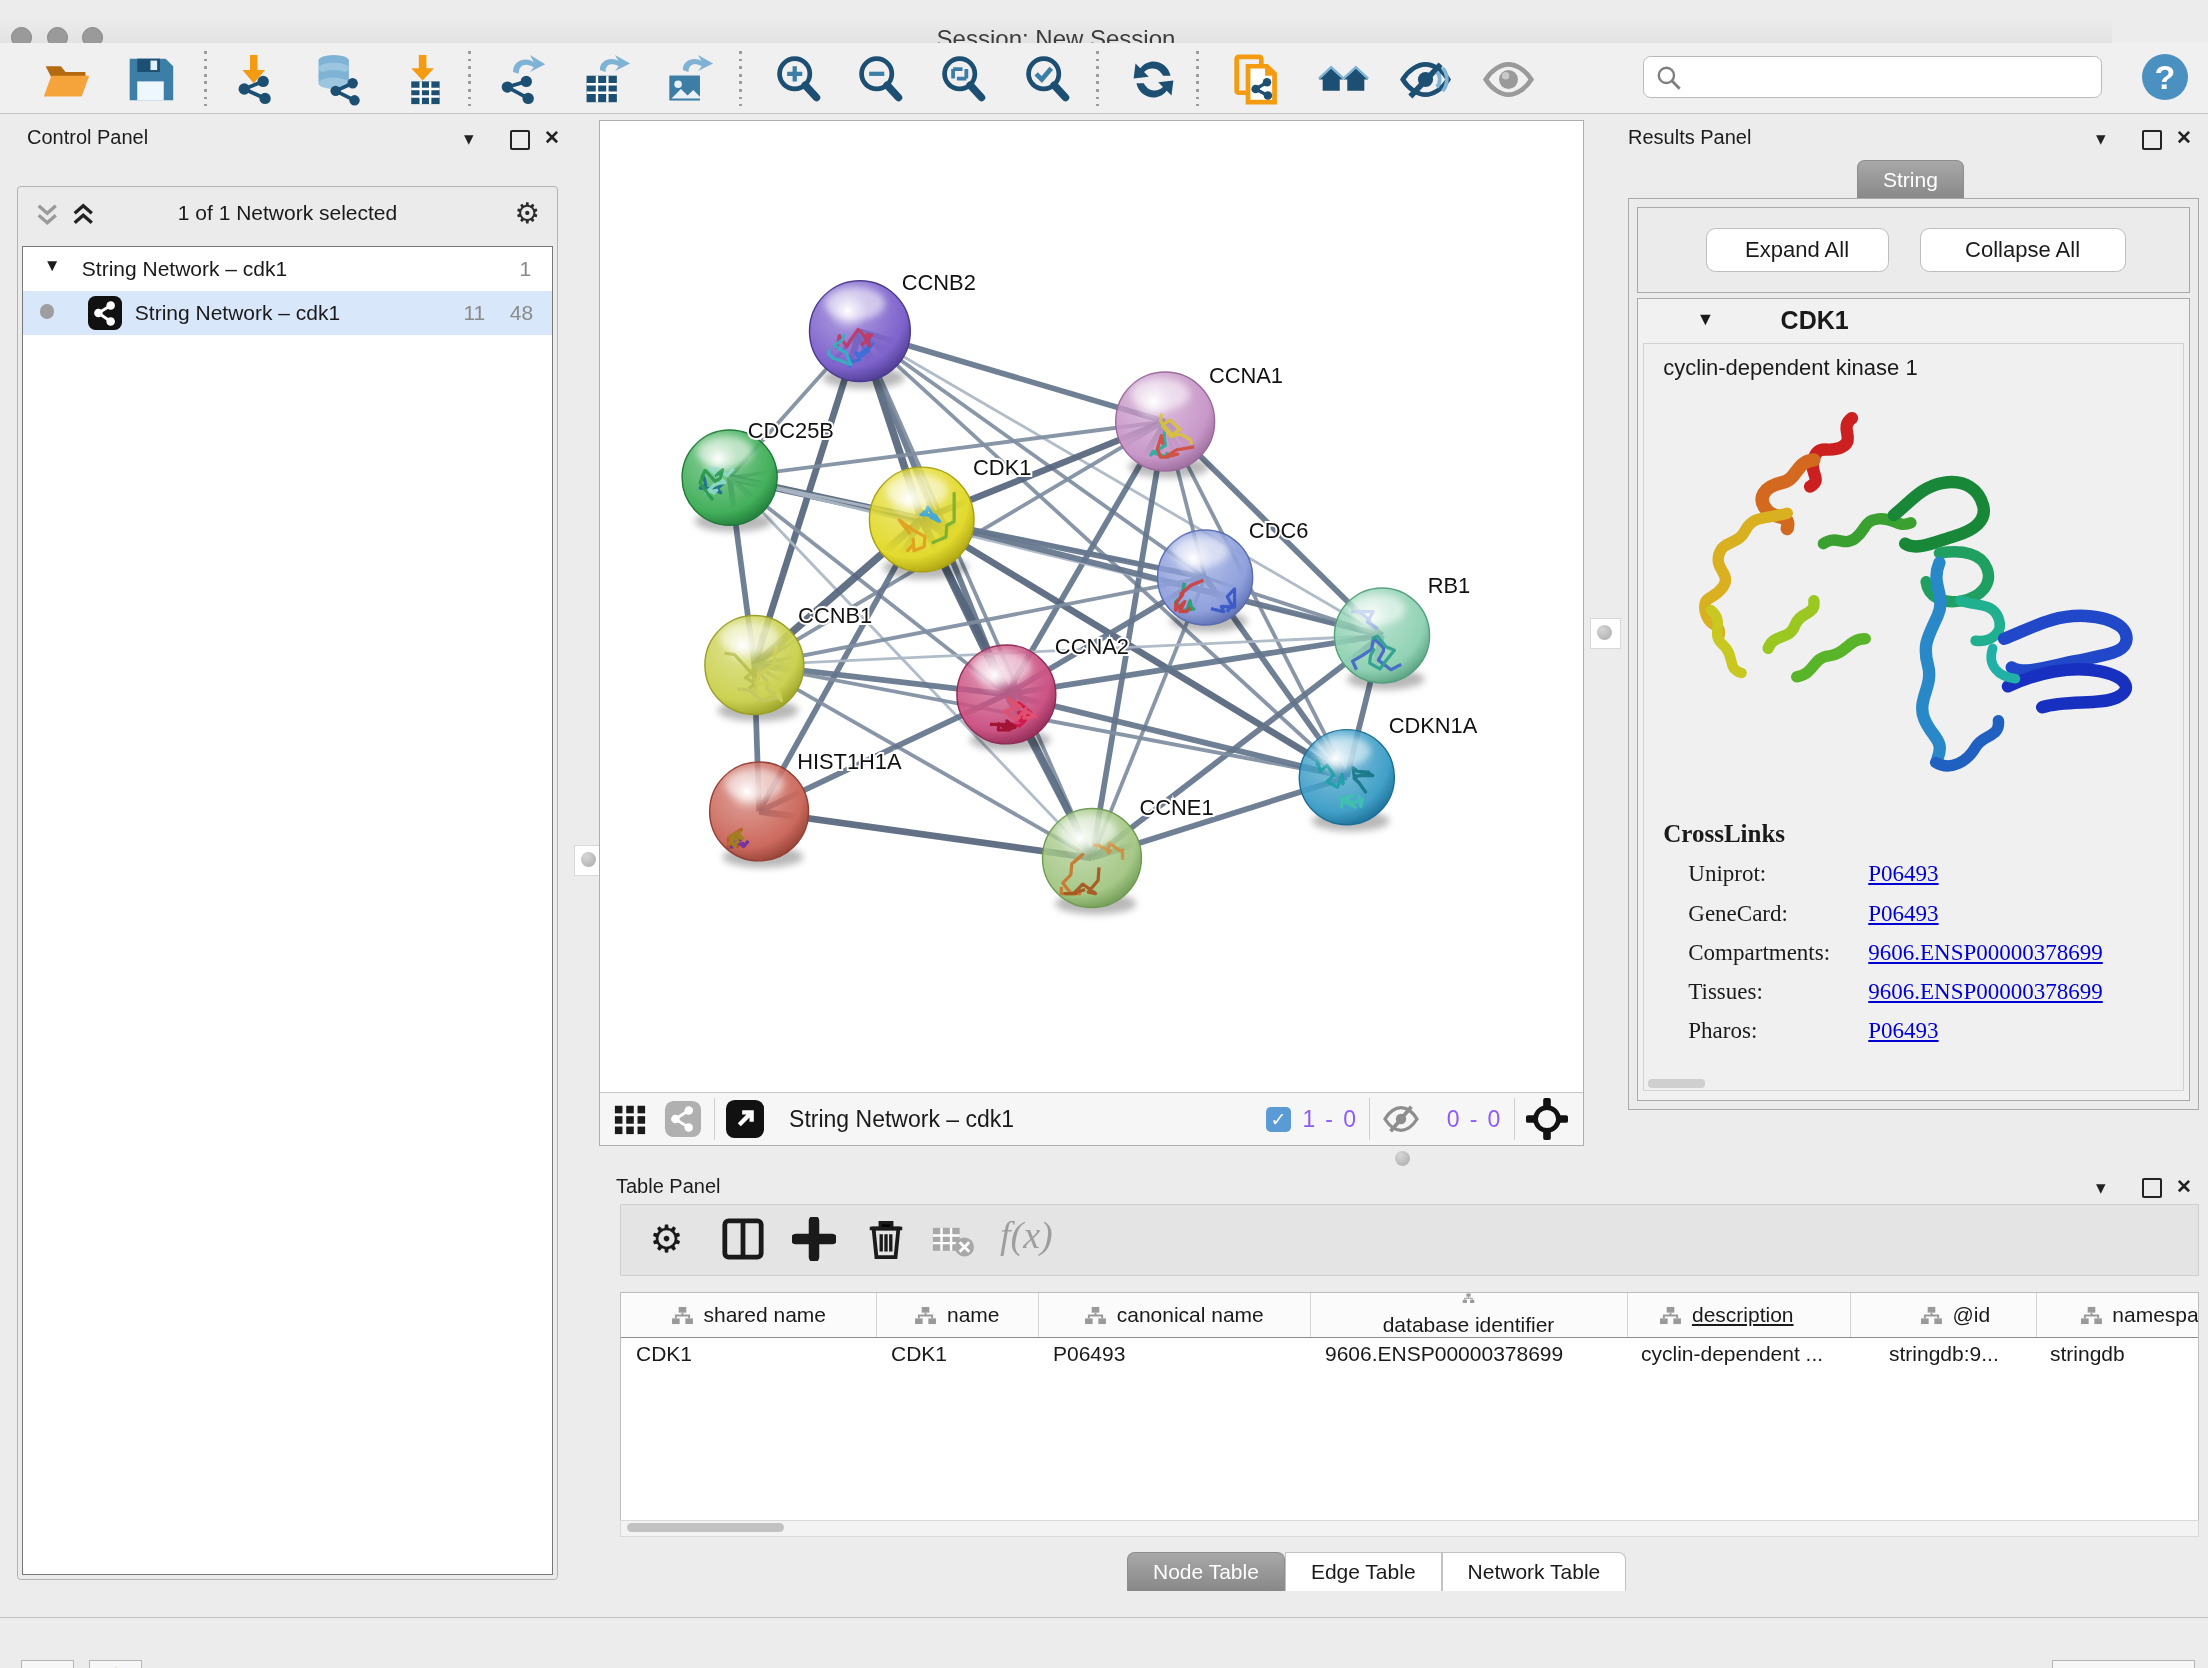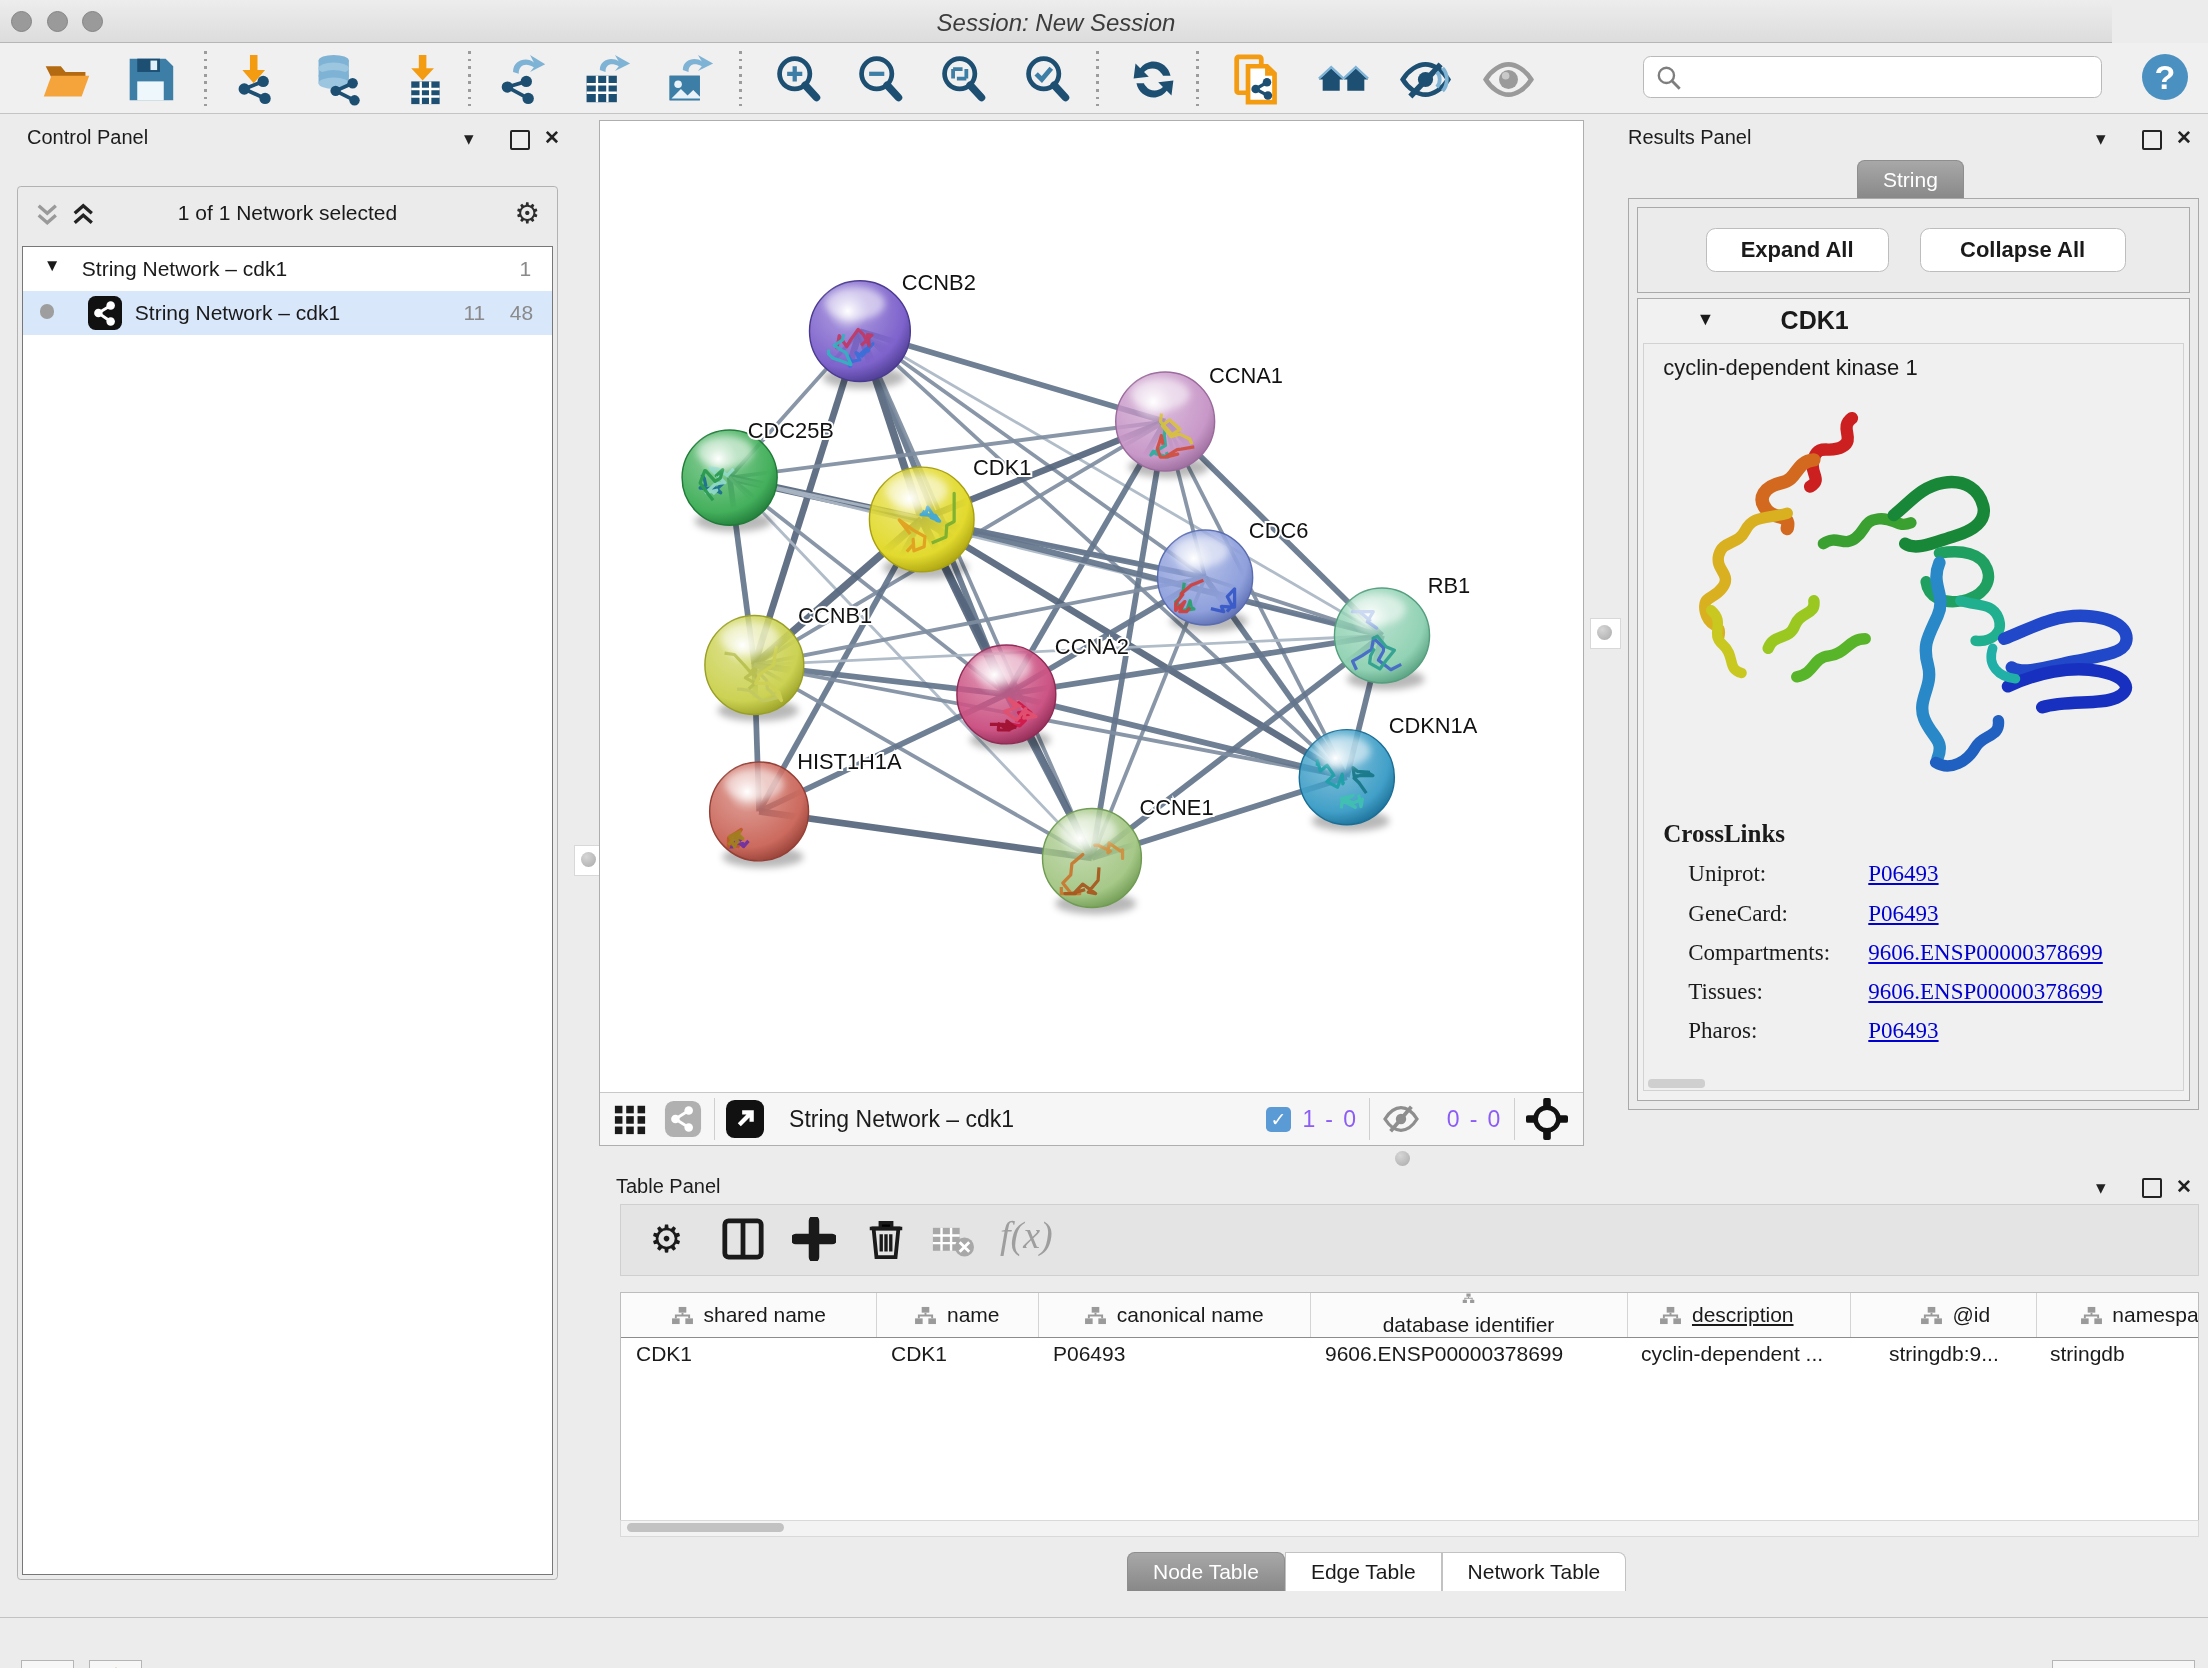--- a/index.html
+++ b/index.html
@@ -1,18 +1,18 @@
 <!DOCTYPE html>
 <html style="font-size:15px"><head>
 <meta charset="utf-8">
 <style>
   html,body{margin:0;padding:0;background:#d8d8d8;}
   .app{position:relative;width:2208px;height:1668px;background:#ececec;font-family:"Liberation Sans",sans-serif;overflow:hidden;color:#1a1a1a;}
   
-  .titlebar{position:absolute;left:0;top:0;width:2112px;height:42px;background:linear-gradient(#ededed,#dcdcdc);border-bottom:1px solid #b6b6b6;font-style:italic;}
+  .titlebar{position:absolute;left:0;top:16px;width:2112px;height:42px;background:linear-gradient(#ededed,#dcdcdc);border-bottom:1px solid #b6b6b6;}
   .tl-circle{position:absolute;top:11.4px;width:19px;height:19px;border-radius:50%;background:#9a9a9a;border:1px solid #848484;}
   .title-text{position:absolute;left:0;right:0;top:8.6px;text-align:center;font-size:24px;color:#3c3c3c;}
   
   .toolbar{position:absolute;left:0;top:43px;width:2208px;height:70px;background:#f0f0f0;border-bottom:1px solid #c4c4c4;}
   .ticon{position:absolute;top:9.5px;width:53px;height:53px;}
   .tsep{position:absolute;top:7.6px;width:2.9px;height:55px;background-image:repeating-linear-gradient(#9c9c9c 0 2.9px,transparent 2.9px 7.6px);}
   .searchbox{position:absolute;left:1643px;top:13.3px;width:457px;height:40px;background:#fff;border:1.9px solid #b9b9b9;border-radius:7.6px;}
   .searchbox input{position:absolute;left:49px;top:1.9px;width:390px;height:30px;border:none;outline:none;font-size:21px;background:transparent;}
   .help-btn{position:absolute;left:2142px;top:11.4px;width:46px;height:46px;border-radius:50%;background:#4a90c0;color:#fff;font-size:34px;font-weight:bold;text-align:center;line-height:46px;}
   
@@ -40,21 +40,21 @@
   .nt-sep{width:1px;height:42px;background:#cfcfcf;margin:0 11.4px;}
   .nt-num{font-size:23px;color:#8b5cf6;letter-spacing:1.9px;}
   .blk-chip{width:38px;height:38px;background:#111;border-radius:8.6px;position:relative;}
   .checkbox{width:25px;height:25px;background:#5b9bd5;border-radius:4.8px;color:#fff;font-size:19px;text-align:center;line-height:25px;}
   
   .split-dot{position:absolute;width:28.5px;height:28.5px;background:#fff;border:1px solid #d8d8d8;}
   .split-dot::after{content:"";position:absolute;left:5.7px;top:5.7px;width:15px;height:15px;border-radius:50%;background:radial-gradient(circle at 35% 30%,#d6d6d6,#aaa);}
   
   .rp-box{position:absolute;left:1628px;top:198px;width:569px;height:910px;background:#ebebeb;border:1px solid #a9a9a9;}
   .rp-expand{position:absolute;left:7.6px;top:7.6px;right:7.6px;height:84px;background:#ebebeb;border:1px solid #a9a9a9;}
-  .btn{position:absolute;height:42px;background:#fff;border:1px solid #bdbdbd;border-radius:9.5px;font-size:22px;text-align:center;font-weight:bold;}
+  .btn{position:absolute;height:42px;background:#fff;border:1px solid #bdbdbd;border-radius:9.5px;font-size:22px;text-align:center;}
   .rp-entry{position:absolute;left:7.6px;top:99px;right:7.6px;bottom:7.6px;background:#f1f1f1;border:1px solid #a9a9a9;}
   .rp-entry-hd{position:absolute;left:0;top:0;width:100%;height:42px;font-size:25px;font-weight:bold;}
   .rp-inner{position:absolute;left:5.7px;top:44px;right:5.7px;bottom:9.5px;background:#f0f0f0;border:1px solid #d2d2d2;}
   .crosslinks{font-family:"Liberation Serif",serif;}
   .cl-title{font-size:25px;font-weight:bold;}
   .cl-row{font-size:23px;margin-top:13.3px;position:relative;}
   .cl-val{position:absolute;left:181px;top:0;color:#0000d0;text-decoration:underline;}
   
   .tp-toolbar{position:absolute;left:620px;top:1204px;width:1577px;height:70px;background:#e4e4e4;border:1px solid #cfcfcf;}
   .tp-ic{position:absolute;top:12.4px;width:44px;height:44px;}

